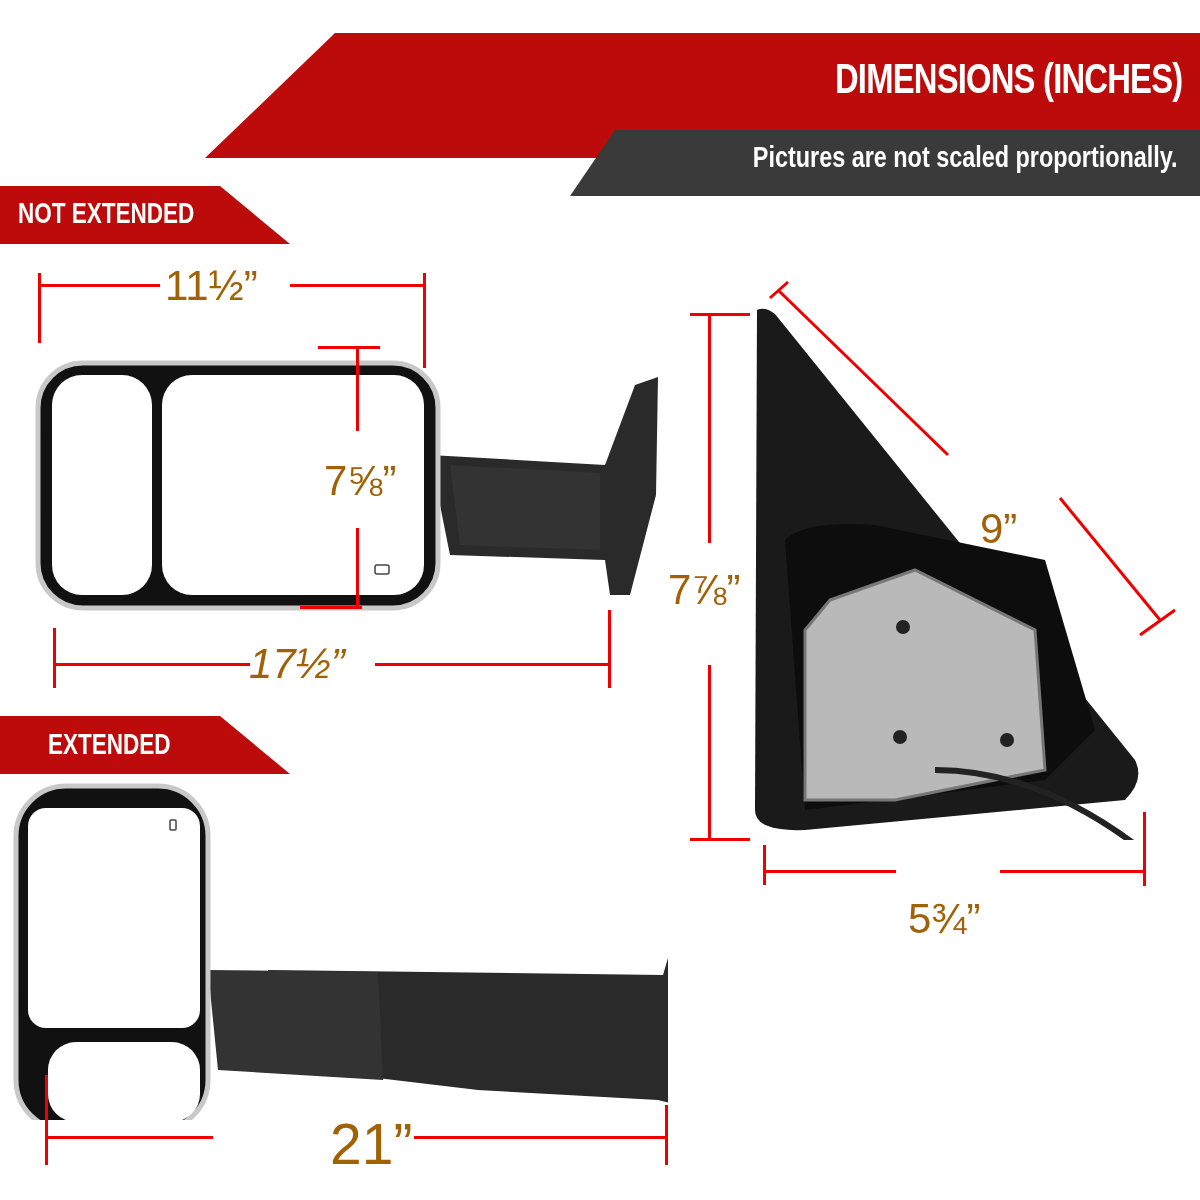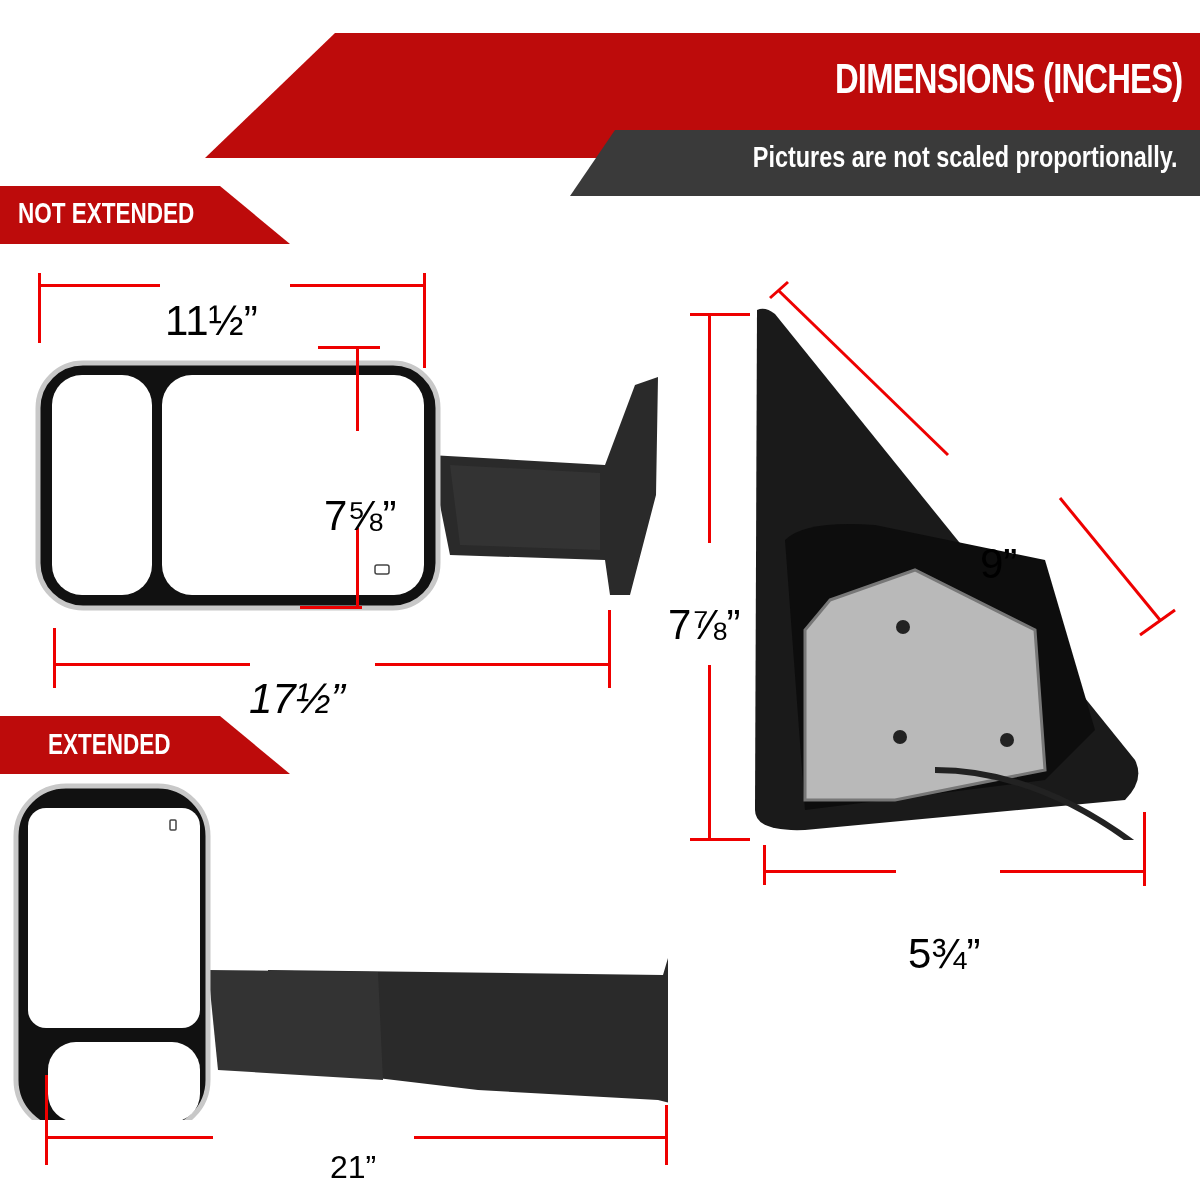--- a/index.html
+++ b/index.html
@@ -11,21 +11,21 @@
     .banner-title { right: 18px; top: 55px; color: #fff; font-family: "Liberation Sans Narrow", "Liberation Sans", sans-serif;
       font-weight: bold; font-size: 42px; letter-spacing: -1px; transform: scaleX(0.78); transform-origin: right center; }
     .banner-dark { left: 570px; top: 130px; width: 630px; height: 66px; background: #3a3a3a;
       clip-path: polygon(45px 0, 100% 0, 100% 100%, 0 100%); }
     .banner-sub { right: 22px; top: 140px; color: #fff; font-weight: bold; font-size: 30px;
       transform: scaleX(0.78); transform-origin: right center; white-space: nowrap; }
     .tag { left: 0; height: 58px; width: 290px; background: #bd0b0b;
       clip-path: polygon(0 0, 220px 0, 100% 100%, 0 100%); }
     .tag-label { color: #fff; font-weight: bold; font-size: 30px; transform: scaleX(0.75);
       transform-origin: left center; white-space: nowrap; }
-    .dim { color: #000000; font-size: 42px; white-space: nowrap; line-height: 1; margin-top: 35px; }
+    .dim { color: #a16207; font-size: 42px; white-space: nowrap; line-height: 1; }
     .rl { background: #ee0000; }
     svg { position: absolute; }
   </style>
 </head>
 <body>
 
 <div class="abs banner-red"></div>
 <div class="abs banner-title">DIMENSIONS (INCHES)</div>
 <div class="abs banner-dark"></div>
 <div class="abs banner-sub">Pictures are not scaled proportionally.</div>
@@ -71,21 +71,21 @@
   <rect x="8" y="6" width="192" height="344" rx="50" fill="#111" stroke="#c8c8c8" stroke-width="5"></rect>
   <rect x="20" y="28" width="172" height="220" rx="18" fill="#fff"></rect>
   <rect x="40" y="262" width="152" height="80" rx="28" fill="#fff"></rect>
   <rect x="162" y="40" width="6" height="10" rx="1" fill="none" stroke="#444" stroke-width="1.5"></rect>
 </svg>
 
 <div class="abs rl" style="left:45px; top:1136px; width:168px; height:3px;"></div>
 <div class="abs rl" style="left:414px; top:1136px; width:252px; height:3px;"></div>
 <div class="abs rl" style="left:45px; top:1075px; width:3px; height:90px;"></div>
 <div class="abs rl" style="left:665px; top:1105px; width:3px; height:60px;"></div>
-<div class="abs dim" style="left:330px; top:1116px; font-size:32px;">21”</div>
+<div class="abs dim" style="left:330px; top:1116px; font-size:57px;">21”</div>
 
 <svg style="left:745px; top:300px;" width="410" height="540" viewBox="0 0 410 540">
   <path d="M12 10 Q 20 6 30 14 L 390 460 Q 400 480 380 500 L 60 530 Q 10 532 10 510 Z" fill="#1a1a1a"></path>
   <path d="M40 240 Q 60 220 130 225 L 300 260 L 350 430 L 300 480 L 60 510 Z" fill="#0d0d0d"></path>
   <path d="M85 300 L 170 270 L 290 330 L 300 470 L 150 500 L 60 500 L 60 330 Z" fill="#b9b9b9" stroke="#777" stroke-width="3"></path>
   <circle cx="158" cy="327" r="7" fill="#222"></circle>
   <circle cx="155" cy="437" r="7" fill="#222"></circle>
   <circle cx="262" cy="440" r="7" fill="#222"></circle>
   <path d="M190 470 Q 300 470 410 560" stroke="#222" stroke-width="6" fill="none"></path>
 </svg>

